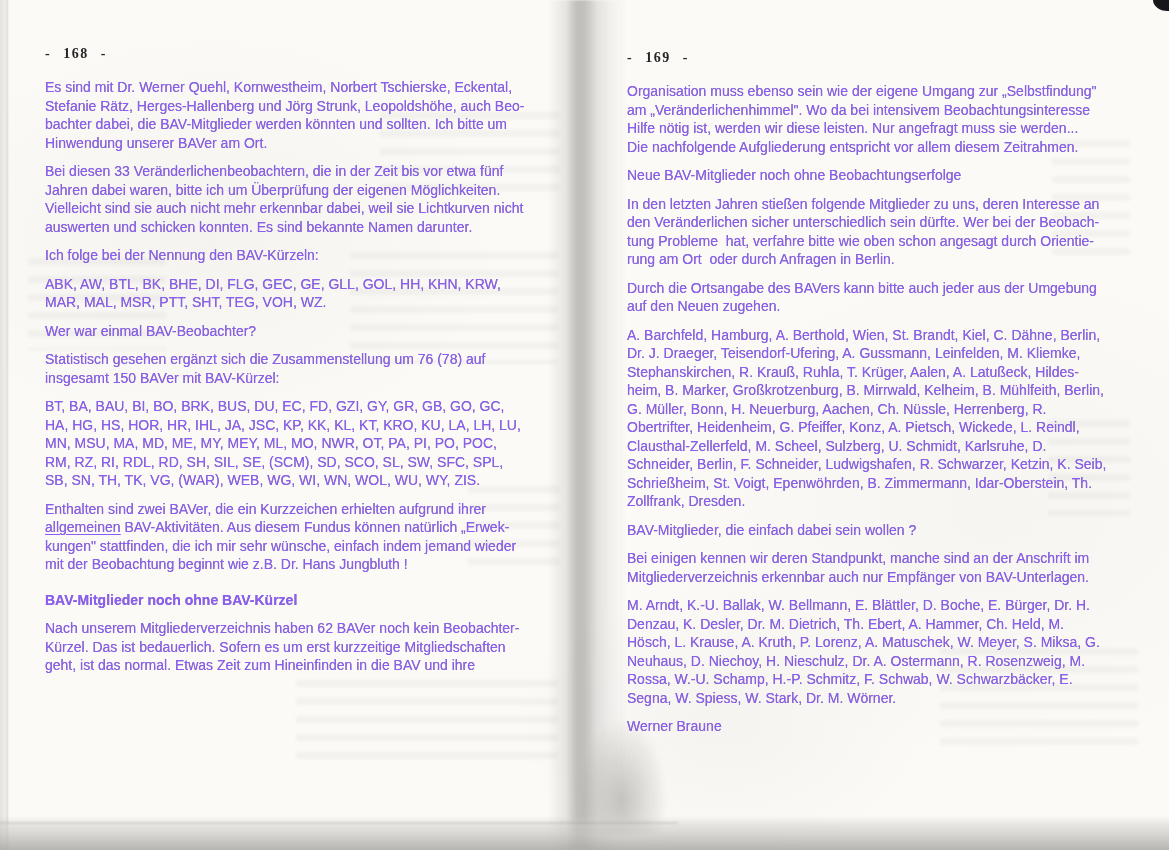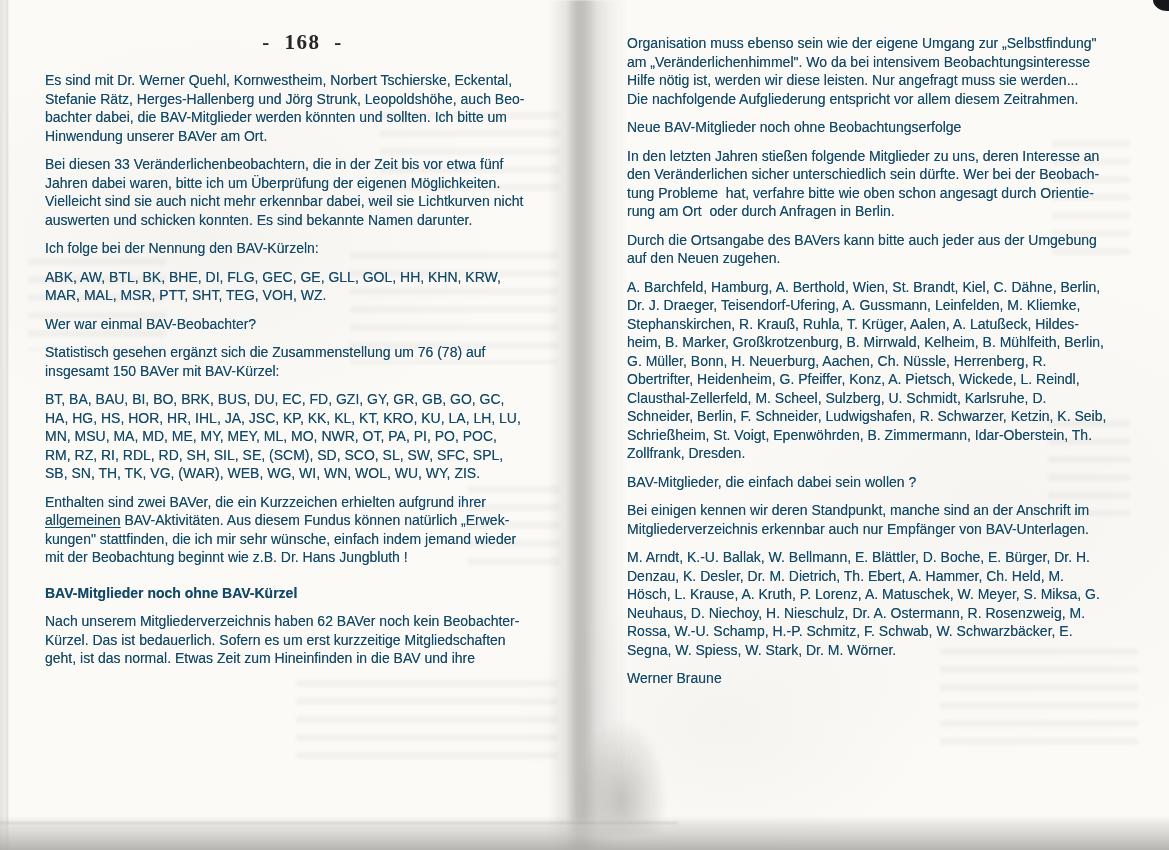--- a/index.html
+++ b/index.html
@@ -63,29 +63,29 @@
     background:repeating-linear-gradient(180deg,
       rgba(105,103,98,0.35) 0px, rgba(105,103,98,0.35) 7px,
       rgba(105,103,98,0) 7px, rgba(105,103,98,0) 18px);
     opacity:0.16;filter:blur(1.6px);pointer-events:none;
   }
   
   .page{position:absolute;top:0;}
   .page-inner{position:relative;}
   .page-number{
     font-family:"Liberation Serif", serif;
-    font-size:21px;font-weight:bold;letter-spacing:1.5px;word-spacing:7px;
-    text-align:center;color:#262626;
-    margin:0 0 16px 0;
+    font-size:14px;font-weight:bold;letter-spacing:1.5px;word-spacing:7px;
+    color:#262626;
+    margin:16px 0 16px 0;
   }
   .block{
     margin:0 0 10px 0;
     font-size:14px;line-height:18.5px;
     white-space:pre;
-    color:#0c4a6e;
+    color:#8b5cf6;
     text-shadow:0 0 0.4px rgba(45,45,43,0.55);
   }
   .block.heading{font-weight:bold;margin-top:17px;}
   .block .u{text-decoration:underline;text-underline-offset:2px;}
   #page-left{left:45px;top:30px;width:515px;}
   #page-right{left:627px;top:34px;width:508px;}
 </style>
 </head>
 <body>
 
@@ -132,20 +132,21 @@
           <p class="block heading">BAV-Mitglieder noch ohne BAV-Kürzel</p>
           <p class="block body">Nach unserem Mitgliederverzeichnis haben 62 BAVer noch kein Beobachter-
 Kürzel. Das ist bedauerlich. Sofern es um erst kurzzeitige Mitgliedschaften
 geht, ist das normal. Etwas Zeit zum Hineinfinden in die BAV und ihre</p>
         </div>
     </div>
   </div>
 
   <div class="page" id="page-right">
     <div class="page-inner">
+      <p class="page-number">- 169 -</p>
       <div>
           <p class="block body">Organisation muss ebenso sein wie der eigene Umgang zur „Selbstfindung"
 am „Veränderlichenhimmel". Wo da bei intensivem Beobachtungsinteresse
 Hilfe nötig ist, werden wir diese leisten. Nur angefragt muss sie werden...
 Die nachfolgende Aufgliederung entspricht vor allem diesem Zeitrahmen.</p>
           <p class="block body">Neue BAV-Mitglieder noch ohne Beobachtungserfolge</p>
           <p class="block body">In den letzten Jahren stießen folgende Mitglieder zu uns, deren Interesse an
 den Veränderlichen sicher unterschiedlich sein dürfte. Wer bei der Beobach-
 tung Probleme  hat, verfahre bitte wie oben schon angesagt durch Orientie-
 rung am Ort  oder durch Anfragen in Berlin.</p>

